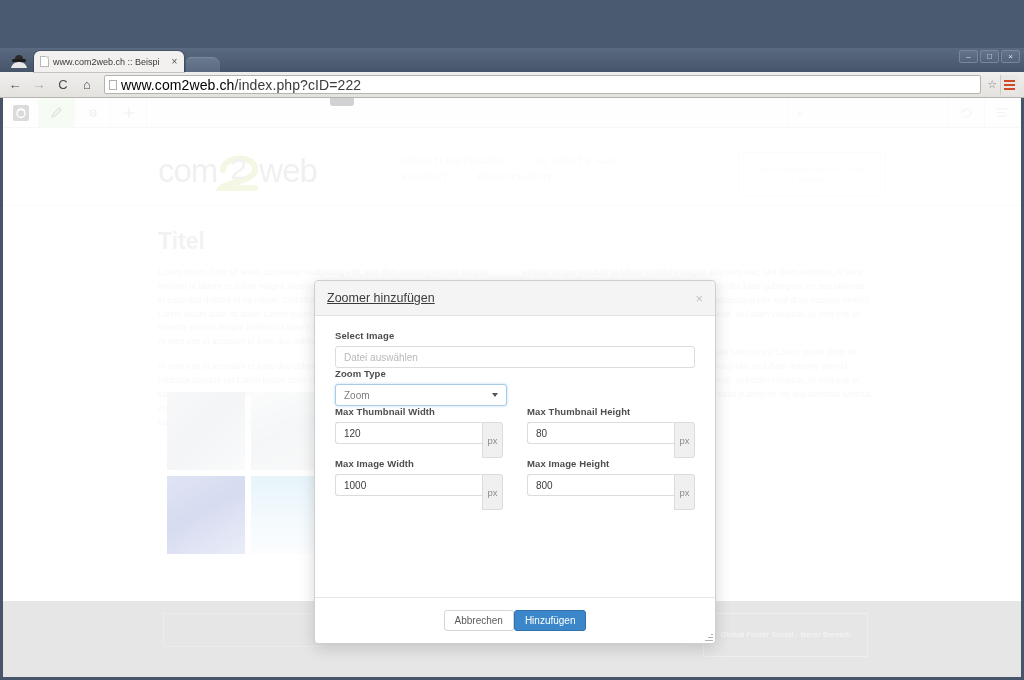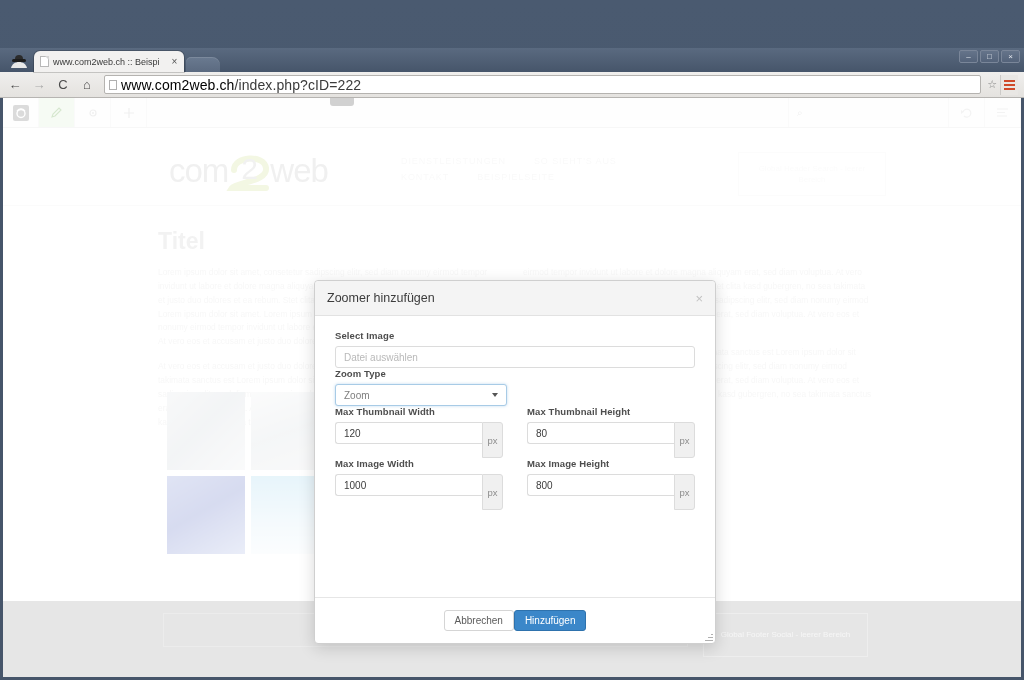--- a/index.html
+++ b/index.html
@@ -173,21 +173,21 @@
     position: absolute; inset: 30px 0 0 0;
     background: #fff;
     overflow: hidden;
   }
   #site-header {
     height: 78px; border-bottom: 1px solid #f0f0f0;
     display:flex; align-items:center;
     padding: 0 0 0 0; position: relative;
   }
   #logo {
-    position:absolute; left: 166px; top: 22px;
+    position:absolute; left: 155px; top: 22px;
     font-size: 33px; letter-spacing: -1px;
     color: #c9c9c9; font-weight: 400; display:flex; align-items:center;
   }
   #logo .two {
     display:inline-block; position: relative;
     width: 46px; height: 42px; margin: 0 -2px;
   }
   #logo .two svg { position:absolute; left:0; top:0; }
   #logo .two span {
     position:absolute; left: 15px; top: 2px;
@@ -275,21 +275,21 @@
     font-size: 11px;
     color: #4a4a4a;
   }
   #modal-header {
     height: 35px; background:#f4f4f4;
     border-bottom: 1px solid #e2e2e2;
     border-radius: 4px 4px 0 0;
     display:flex; align-items:center; justify-content:space-between;
     padding: 0 12px;
   }
-  #modal-title { font-size: 12.5px; color: #3c3c3c; }
+  #modal-title { font-size: 12.5px; color: #3c3c3c; text-decoration: underline; }
   #modal-close {
     font-size: 13px; color:#c2c2c2; cursor:pointer; line-height:1;
   }
   #modal-body {
     flex:1 1 auto; padding: 14px 20px 0 20px; position:relative;
   }
   .field-label {
     font-size: 9.5px; font-weight: bold; color: #4d4d4d;
     margin-bottom: 5px; letter-spacing: .1px;
   }

